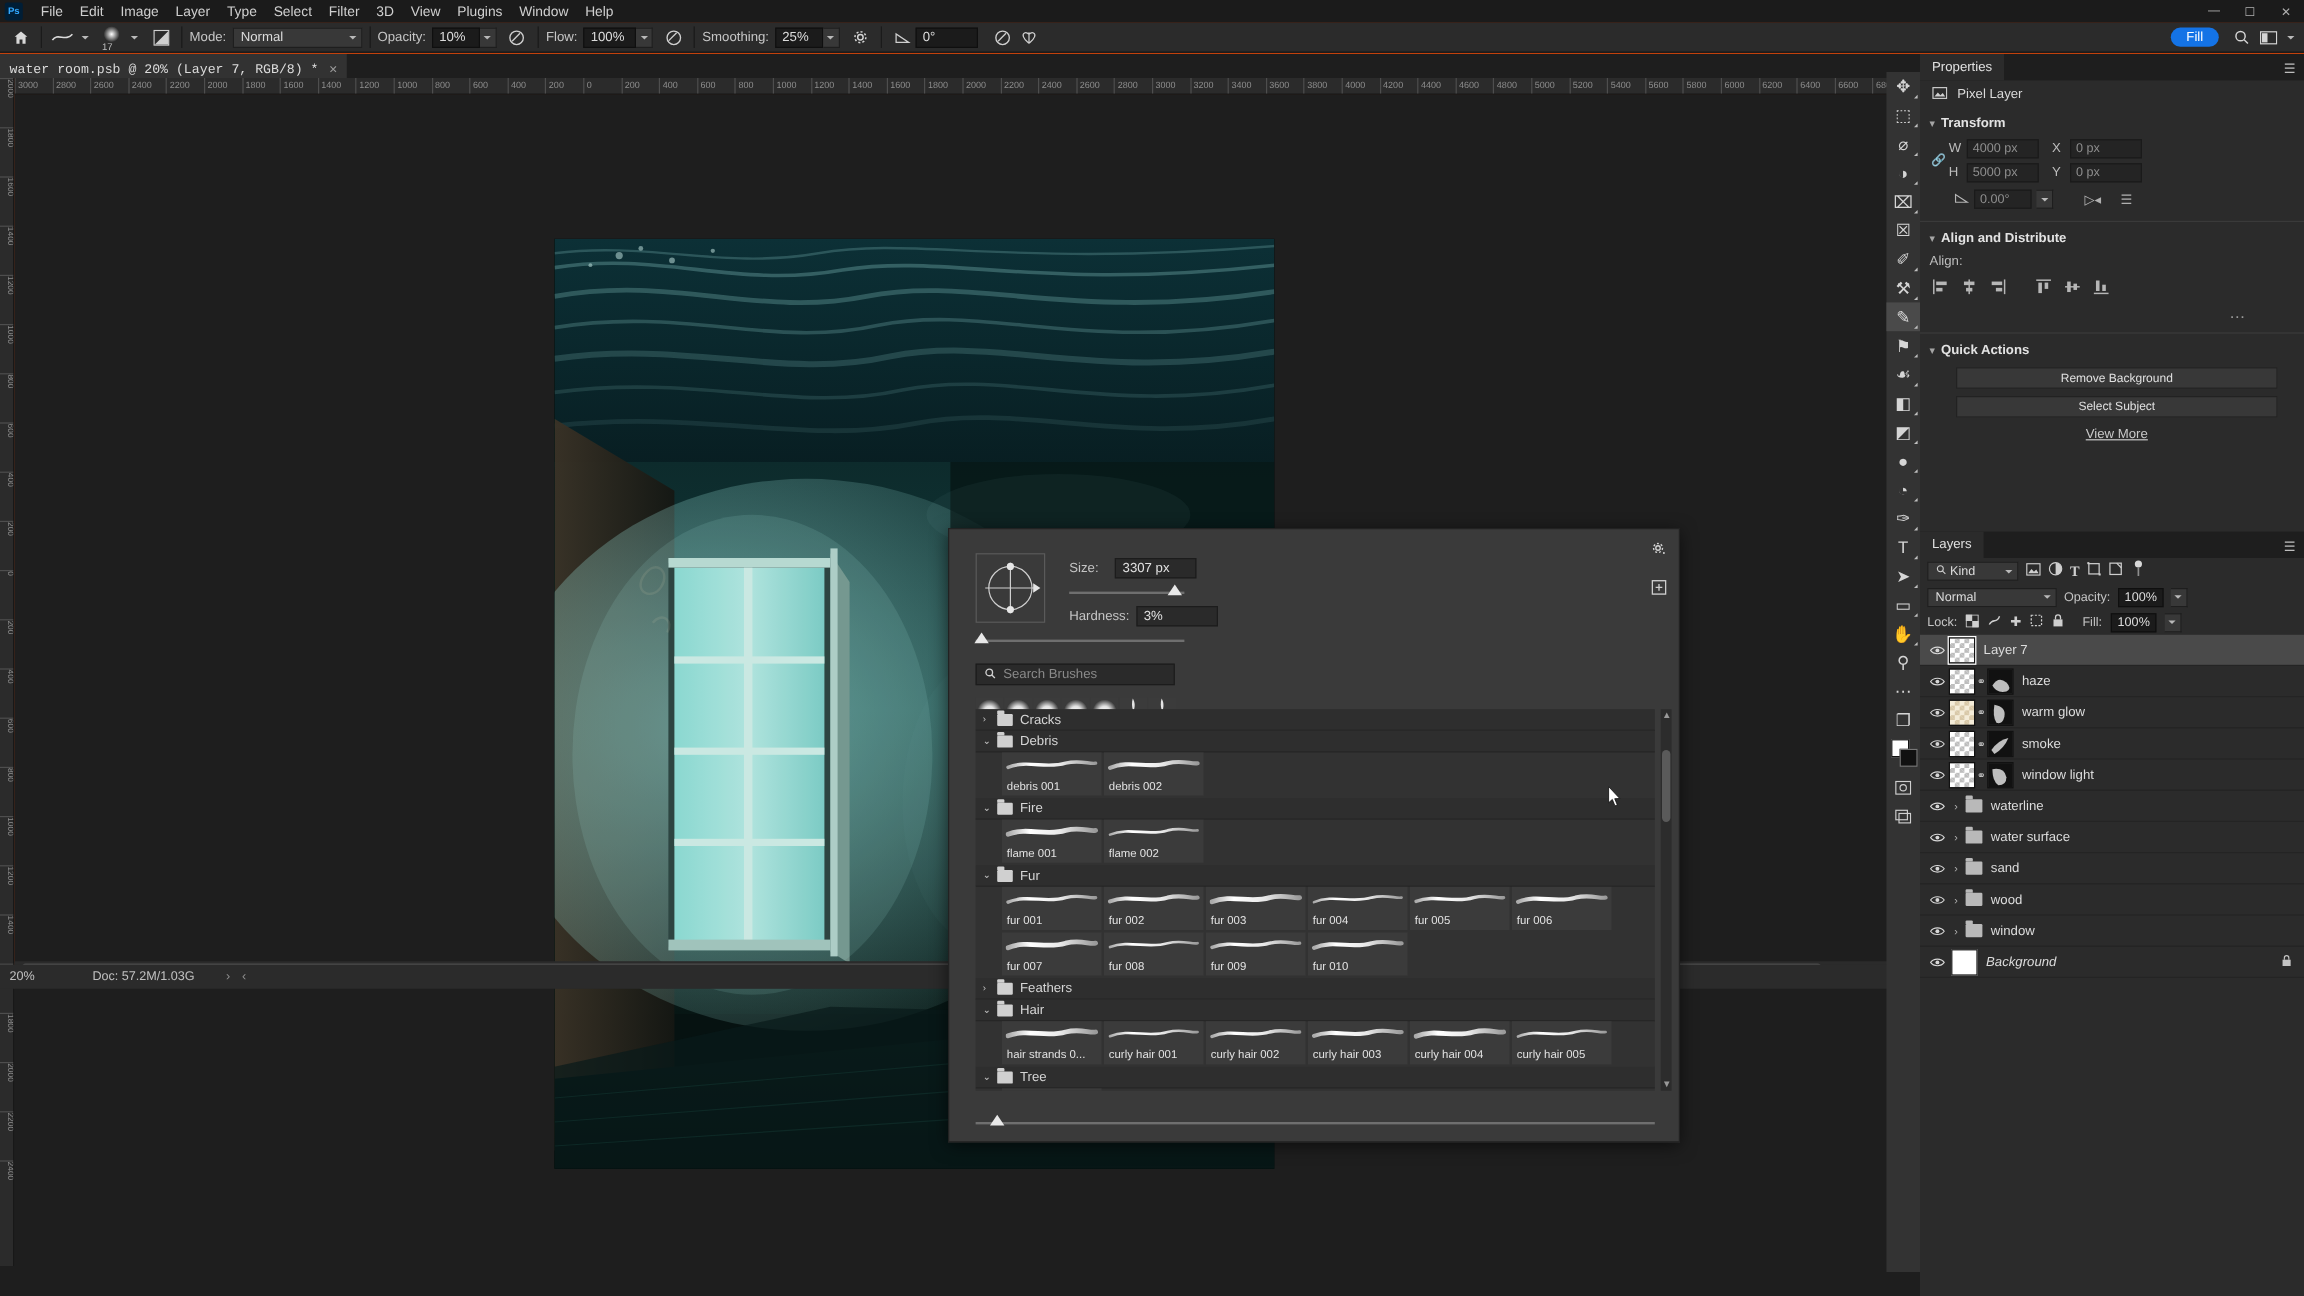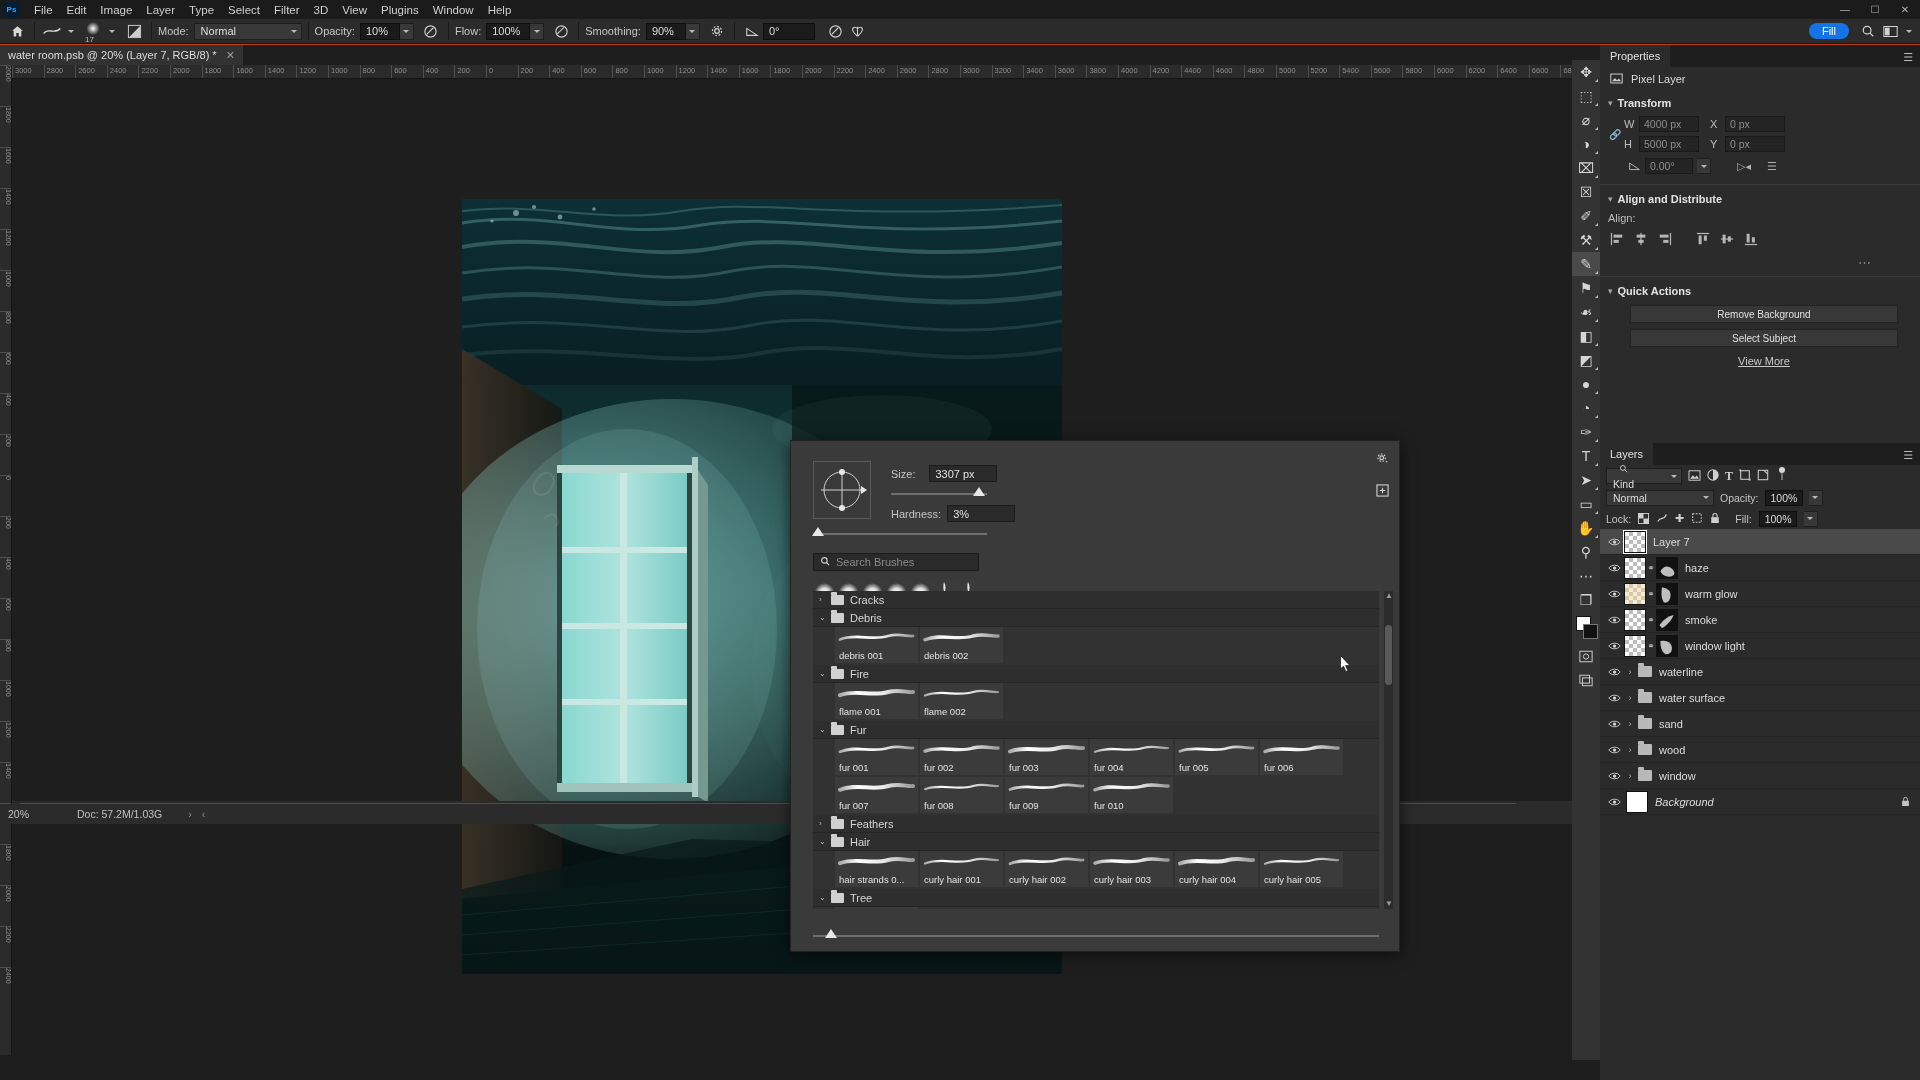--- a/index.html
+++ b/index.html
@@ -33,21 +33,21 @@
   .caret { width:0;height:0;border-left:3px solid transparent;border-right:3px solid transparent;
            border-top:3.5px solid #b9b9b9; margin-left:5px;}
   .ob-dd { width:14px; height:17px; background:#383838; border:1px solid #1e1e1e; border-left:none;
            display:flex; align-items:center; justify-content:center; }
   .brushprev { width:22px; height:22px; display:flex; align-items:center; justify-content:center; position:relative;}
   .brushsize-num { position:absolute; bottom:-2px; left:3px; font-size:8px; color:#bcbcbc; }
   .share-btn { background:#1473e6; color:#fff; font-size:11px; border-radius:9px; padding:2px 13px; }
 
   
   .doctab { position:absolute; left:0; top:45px; height:20px; background:#323232;
-            display:flex; align-items:center; padding:0 8px; font-size:11px; color:#dcdcdc; }
+            display:flex; align-items:flex-end; padding:0 8px; font-size:11px; color:#dcdcdc;font-family:Liberation Mono, monospace; }
   .doctab .x { margin-left:9px; font-size:11px; color:#9a9a9a; }
   .tabstrip { position:absolute; left:0; top:45px; width:1600px; height:20px; background:#1e1e1e; }
 
   
   .ruler-h { position:absolute; left:12px; top:65px; width:1588px; height:14px; background:#2b2b2b;
              border-bottom:1px solid #151515; overflow:hidden; }
   .ruler-v { position:absolute; left:0px; top:65px; width:12px; height:990px; background:#2b2b2b;
              border-right:1px solid #151515; overflow:hidden; }
   .rtick { position:absolute; top:0; height:14px; border-left:1px solid #4e4e4e; font-size:7.5px;
            color:#8d8d8d; padding-left:2px; line-height:12px; white-space:nowrap; }
@@ -226,21 +226,21 @@
         <span class="caret" style="margin:0"></span>
       </div>
     <div class="ob-icon" style="margin-left:6px;">
       <svg width="15" height="15" viewBox="0 0 16 16">
           <circle cx="8" cy="8" r="6" fill="none" stroke="#cfcfcf" stroke-width="1.2"></circle>
           <path d="M3.5 10.5 L10.5 3.5" stroke="#cfcfcf" stroke-width="1.2"></path>
         </svg>
     </div>
     <div class="ob-sep"></div>
     <span class="ob-label">Smoothing:</span>
-    <div class="ob-field" style="width:40px;">90%</div>
+    <div class="ob-field" style="width:40px;">25%</div>
     <div class="ob-dd">
         <span class="caret" style="margin:0"></span>
       </div>
     <div class="ob-icon" style="margin-left:6px;">
       <svg width="14" height="14" viewBox="0 0 16 16">
           <circle cx="8" cy="8" r="2.6" fill="none" stroke="#d4d4d4" stroke-width="1.4"></circle>
           <circle cx="8" cy="8" r="5.2" fill="none" stroke="#d4d4d4" stroke-width="1.4" stroke-dasharray="2 2"></circle>
         </svg>
     </div>
     <div class="ob-sep"></div>
@@ -693,21 +693,21 @@
 
     <div class="panel-tabbar" style="margin-top:8px;">
       <div class="panel-tab">Layers</div>
       <div class="panel-menu">☰</div>
     </div>
 
     <div style="background:#2b2b2b;">
 
       <div style="display:flex;align-items:center;height:22px;padding:0 6px;gap:6px;">
         <div class="ob-combo" style="width:76px;height:16px;">
-          <span style="display:flex;align-items:center;gap:3px;flex-direction:column;">
+          <span style="display:flex;align-items:center;gap:3px;">
             <span>
               <svg width="9" height="9" viewBox="0 0 16 16">
                   <circle cx="7" cy="7" r="4.4" fill="none" stroke="#cfcfcf" stroke-width="1.6"></circle>
                   <path d="M10.4 10.4 L14.5 14.5" stroke="#cfcfcf" stroke-width="1.6"></path>
                 </svg>
             </span>
             <span style="font-size:10.5px;">Kind</span>
           </span>
           <span class="caret"></span>
         </div>

